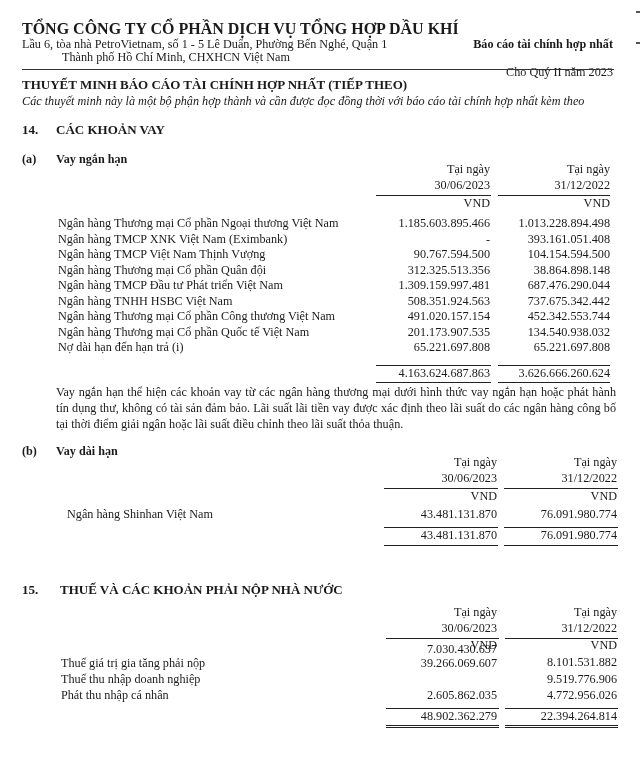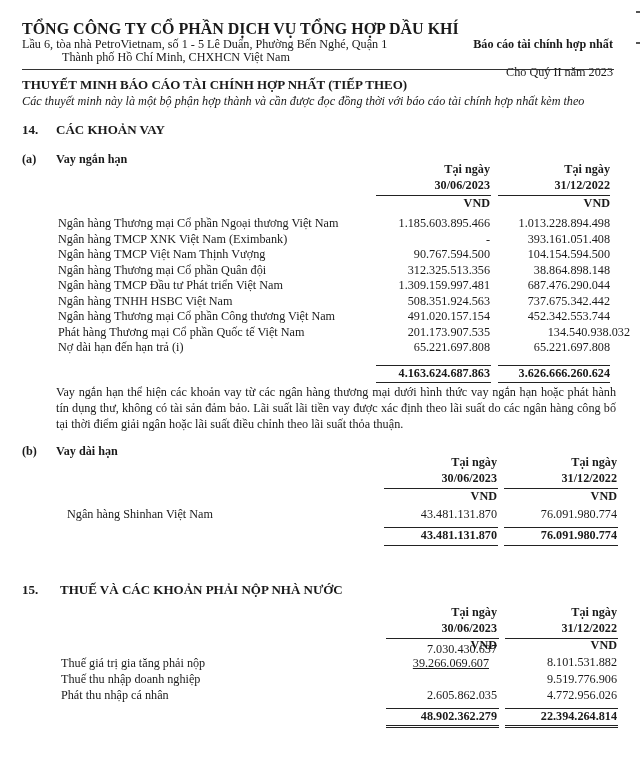--- a/index.html
+++ b/index.html
@@ -1,21 +1,21 @@
 <!DOCTYPE html>
 <html><head>
   <meta charset="utf-8">
   <style>
     html, body { margin: 0; padding: 0; background: #ffffff; }
     body {
       width: 642px; height: 764px; overflow: hidden; position: relative;
       font-family: "Liberation Serif", serif; color: #1a1a1a; font-size: 12.2px;
     }
     .abs { position: absolute; white-space: nowrap; }
-    .b { font-weight: bold; }
+    .b { font-weight: normal; }
 
     
     #company { left: 22px; top: 20px; font-size: 16px; font-weight: bold; }
     #addr1 { left: 22px; top: 37px; }
     #addr2 { left: 22px; top: 50px; margin-left: 40px; }
     #rtitle { right: 29px; top: 37px; font-weight: bold; }
     #rperiod { right: 29px; top: 65px; }
     #hdr-rule { left: 22px; width: 592px; top: 69px; border-top: 1px solid #333; }
     #edge1 { left: 636px; top: 11px; width: 4px; height: 2px; background: #555; }
     #edge2 { left: 636px; top: 42px; width: 4px; height: 2px; background: #555; }
@@ -81,23 +81,23 @@
     <div class="abs col2" style="left: 492px; top: 262.5px;">38.864.898.148</div>
     <div class="abs" style="left: 58px; top: 278px;">Ngân hàng TMCP Đầu tư Phát triển Việt Nam</div>
     <div class="abs col1" style="left: 355px; top: 278px;">1.309.159.997.481</div>
     <div class="abs col2" style="left: 492px; top: 278px;">687.476.290.044</div>
     <div class="abs" style="left: 58px; top: 293.5px;">Ngân hàng TNHH HSBC Việt Nam</div>
     <div class="abs col1" style="left: 355px; top: 293.5px;">508.351.924.563</div>
     <div class="abs col2" style="left: 492px; top: 293.5px;">737.675.342.442</div>
     <div class="abs" style="left: 58px; top: 309px;">Ngân hàng Thương mại Cổ phần Công thương Việt Nam</div>
     <div class="abs col1" style="left: 355px; top: 309px;">491.020.157.154</div>
     <div class="abs col2" style="left: 492px; top: 309px;">452.342.553.744</div>
-    <div class="abs" style="left: 58px; top: 324.5px;">Phát hàng Thương mại Cổ phần Quốc tế Việt Nam</div>
+    <div class="abs" style="left: 58px; top: 324.5px;">Ngân hàng Thương mại Cổ phần Quốc tế Việt Nam</div>
     <div class="abs col1" style="left: 355px; top: 324.5px; text-align: right;">201.173.907.535</div>
-    <div class="abs col2" style="left: 512px; top: 324.5px;">134.540.938.032</div>
+    <div class="abs col2" style="left: 492px; top: 324.5px;">134.540.938.032</div>
     <div class="abs" style="left: 58px; top: 340px;">Nợ dài hạn đến hạn trả (i)</div>
     <div class="abs col1" style="left: 355px; top: 340px;">65.221.697.808</div>
     <div class="abs col2" style="left: 492px; top: 340px;">65.221.697.808</div>
   </div>
 
 <div class="rule" style="left:376px; width:115px; top:365px;"></div>
 <div class="rule" style="left:498px; width:112px; top:365px;"></div>
 <div class="abs b col1" style="left:355px; top:366px;">4.163.624.687.863</div>
 <div class="abs b col2" style="left:492px; top:366px;">3.626.666.260.624</div>
 <div class="rule" style="left:376px; width:115px; top:382px;"></div>
@@ -137,21 +137,21 @@
 <div class="abs b col1" style="left:362px; top:621px;">30/06/2023</div>
 <div class="abs b col2" style="left:499px; top:605px;">Tại ngày</div>
 <div class="abs b col2" style="left:499px; top:621px;">31/12/2022</div>
 <div class="rule" style="left:386px; width:113px; top:638px;"></div>
 <div class="rule" style="left:505px; width:113px; top:638px;"></div>
 <div class="abs b col1" style="left:362px; top:638px;">VND</div>
 <div class="abs b col2" style="left:499px; top:638px;">VND</div>
 
 <div id="tax-rows">
     <div class="abs" style="left: 61px; top: 656px;">Thuế giá trị gia tăng phải nộp</div>
-    <div class="abs col1" style="left: 354px; top: 656px; text-decoration: underline;">39.266.069.607</div>
+    <div class="abs col1" style="left: 362px; top: 656px;">39.266.069.607</div>
     <div class="abs col2" style="left: 499px; top: 655px; text-align: right;">8.101.531.882</div>
     <div class="abs" style="left: 61px; top: 672px;">Thuế thu nhập doanh nghiệp</div>
     <div class="abs col1" style="left: 362px; top: 642px;">7.030.430.637</div>
     <div class="abs col2" style="left: 499px; top: 672px;">9.519.776.906</div>
     <div class="abs" style="left: 61px; top: 688px;">Phát thu nhập cá nhân</div>
     <div class="abs col1" style="left: 362px; top: 688px;">2.605.862.035</div>
     <div class="abs col2" style="left: 499px; top: 688px;">4.772.956.026</div>
   </div>
 
 <div class="rule" style="left:386px; width:113px; top:708px;"></div>

